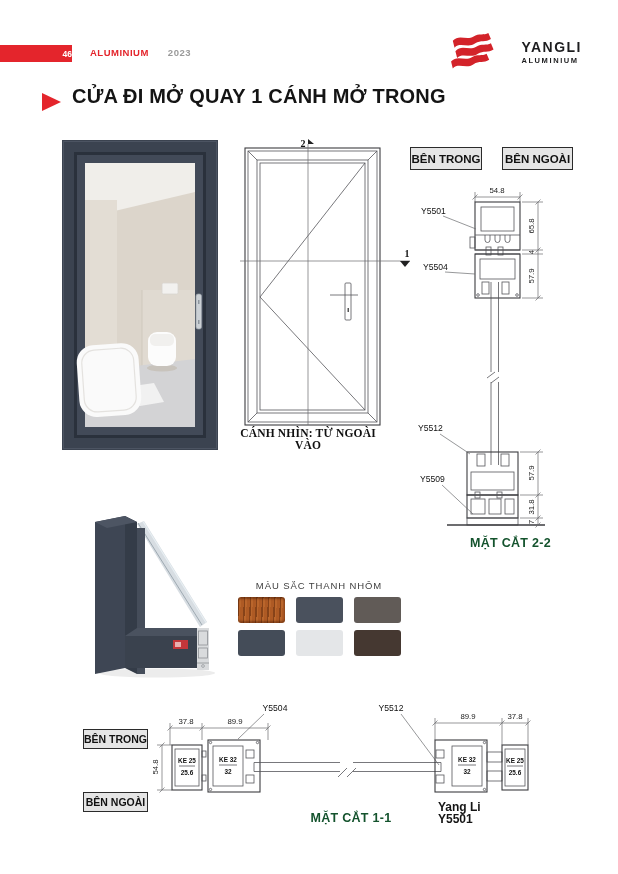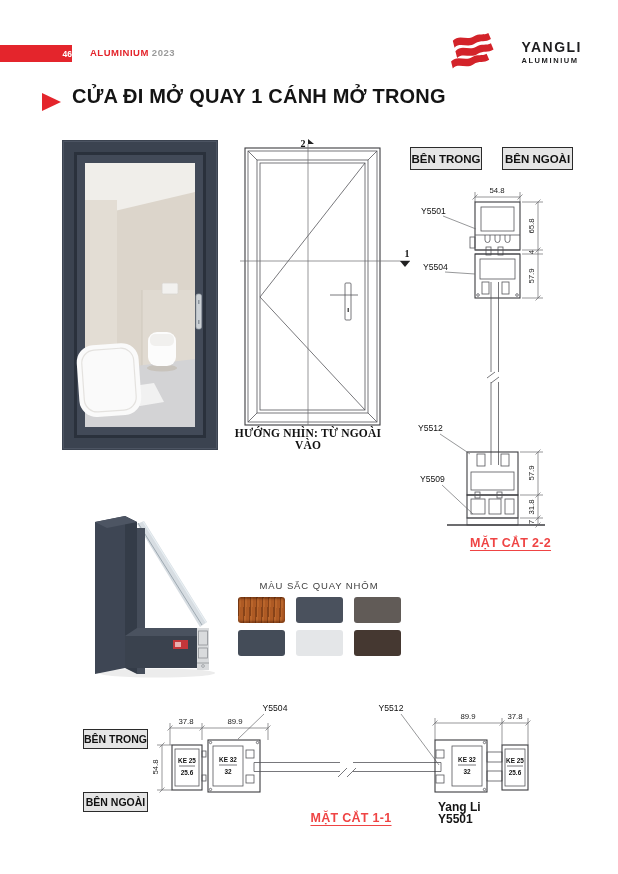--- a/index.html
+++ b/index.html
@@ -6,35 +6,35 @@
   html,body{background:#fff}
   .page{position:relative;width:618px;height:874px;background:#fff;
         font-family:"Liberation Sans",sans-serif;overflow:hidden}
   .abs{position:absolute}
   
   .pagebar{left:0;top:45px;width:72px;height:17px;background:#E4252C;color:#fff;
            font-size:8.5px;font-weight:bold;display:flex;align-items:center;
            justify-content:flex-end;}
   .catline{left:90px;top:47px;font-size:9.5px;font-weight:bold;letter-spacing:.5px}
   .cat-red{color:#E4252C}
-  .cat-year{color:#9a9a9a;margin-left:3px}
+  .cat-year{color:#9a9a9a;margin-left:19px}
   .logo{right:36px;top:30px;display:flex;align-items:center;gap:24px}
   .logo-name{font-size:14px;font-weight:bold;color:#1d1d1f;letter-spacing:1.5px;line-height:15px}
   .logo-sub{font-size:7.5px;font-weight:bold;color:#1d1d1f;letter-spacing:1.6px;margin-top:1px}
   
   .title-tri{left:42px;top:93px;width:0;height:0;border-left:19px solid #E4252C;
              border-top:9.5px solid transparent;border-bottom:9.5px solid transparent}
   .page-title{left:72px;top:85px;font-size:20px;font-weight:bold;color:#141414;letter-spacing:.2px}
   
   .label-box{border:1.2px solid #2b2b2b;background:#e5e5e5;font-weight:bold;font-size:11.5px;
              color:#111;display:flex;align-items:center;justify-content:center}
   .label-box.sm{font-size:10.5px}
   
-  .cap{font-weight:bold;color:#ef4444;text-align:center;font-size:12.5px;
-       text-decoration:underline;text-underline-offset:3px;letter-spacing:.3px}
+  .cap{font-weight:bold;color:#14532d;text-align:center;font-size:12.5px;
+       text-underline-offset:3px;letter-spacing:.3px}
   .serif-cap{font-family:"Liberation Serif",serif;font-weight:bold;font-size:11.5px;
              color:#111;text-align:center;letter-spacing:.2px}
   .maker{font-size:12px;font-weight:bold;color:#151515;line-height:12px}
   
   .sw-title{font-size:9.5px;color:#3e3e3e;letter-spacing:.9px;text-align:center}
   .swatch{position:absolute;width:47px;height:26px;border-radius:3px}
   .swatch.wood{background-image:repeating-linear-gradient(93deg,rgba(70,28,6,.38) 0 1.5px,
                rgba(255,170,90,.15) 1.5px 3px,transparent 3px 6px);
                box-shadow:inset 0 2px 2px rgba(60,20,0,.45), inset 0 -2px 2px rgba(60,20,0,.4)}
   
@@ -126,21 +126,21 @@
     <line x1="70" y1="6" x2="70" y2="287" class="dimln"></line>
     <text x="65" y="9" text-anchor="middle" class="mark">2</text>
     <polygon points="70,1 76,6 70,6" fill="#222"></polygon>
 
     <g>
       <rect x="107" y="145" width="6" height="37" rx="1" class="ln"></rect>
       <line x1="92" y1="157" x2="120" y2="157" class="ln"></line>
       <rect x="109.5" y="170" width="1.5" height="4" fill="#555"></rect>
     </g>
   </svg>
-  <div class="abs serif-cap" style="left:230px;top:427px;width:156px">HƯỚNG NHÌN: TỪ NGOÀI VÀO</div>
+  <div class="abs serif-cap" style="left:230px;top:427px;width:156px">CÁNH NHÌN: TỪ NGOÀI VÀO</div>
 
   <div class="abs label-box" style="left:410px;top:147px;width:72px;height:23px">BÊN TRONG</div>
   <div class="abs label-box" style="left:502px;top:147px;width:71px;height:23px">BÊN NGOÀI</div>
 
   <svg class="abs" style="left:405px;top:180px" width="175" height="355" viewBox="0 0 175 355">
 
     <line x1="70" y1="22" x2="70" y2="12" class="dimln"></line>
     <line x1="115" y1="22" x2="115" y2="12" class="dimln"></line>
     <line x1="70" y1="17" x2="115" y2="17" class="dimln"></line>
     <line x1="67.5" y1="19.5" x2="72.5" y2="14.5" class="dimln"></line>
@@ -244,21 +244,21 @@
       <rect x="113.5" y="123" width="9" height="14" fill="none" stroke="#8E9296" stroke-width=".8"></rect>
       <rect x="113.5" y="140" width="9" height="10" fill="none" stroke="#8E9296" stroke-width=".8"></rect>
       <line x1="112" y1="155" x2="124" y2="155" stroke="#8E9296" stroke-width=".8"></line>
       <circle cx="118" cy="158" r="1.4" fill="none" stroke="#8E9296" stroke-width=".7"></circle>
     </g>
 
     <rect x="88" y="132" width="15" height="9" fill="#C4363A"></rect>
     <rect x="90" y="134" width="6" height="5" fill="#E8B0B0"></rect>
   </svg>
 
-  <div class="abs sw-title" style="left:233px;top:580px;width:172px">MÀU SẮC QUAY NHÔM</div>
+  <div class="abs sw-title" style="left:233px;top:580px;width:172px">MÀU SẮC THANH NHÔM</div>
   <div class="abs swatch wood" style="left: 238px; top: 597px; background-color: rgb(174, 90, 36);"></div>
   <div class="abs swatch" style="left: 296px; top: 597px; background-color: rgb(74, 81, 93);"></div>
   <div class="abs swatch" style="left: 354px; top: 597px; background-color: rgb(97, 91, 87);"></div>
   <div class="abs swatch" style="left: 238px; top: 630px; background-color: rgb(68, 76, 88);"></div>
   <div class="abs swatch" style="left: 296px; top: 630px; background-color: rgb(228, 230, 232);"></div>
   <div class="abs swatch" style="left: 354px; top: 630px; background-color: rgb(69, 56, 49);"></div>
 
   <div class="abs label-box sm" style="left:83px;top:729px;width:65px;height:20px">BÊN TRONG</div>
   <div class="abs label-box sm" style="left:83px;top:792px;width:65px;height:20px">BÊN NGOÀI</div>
 

